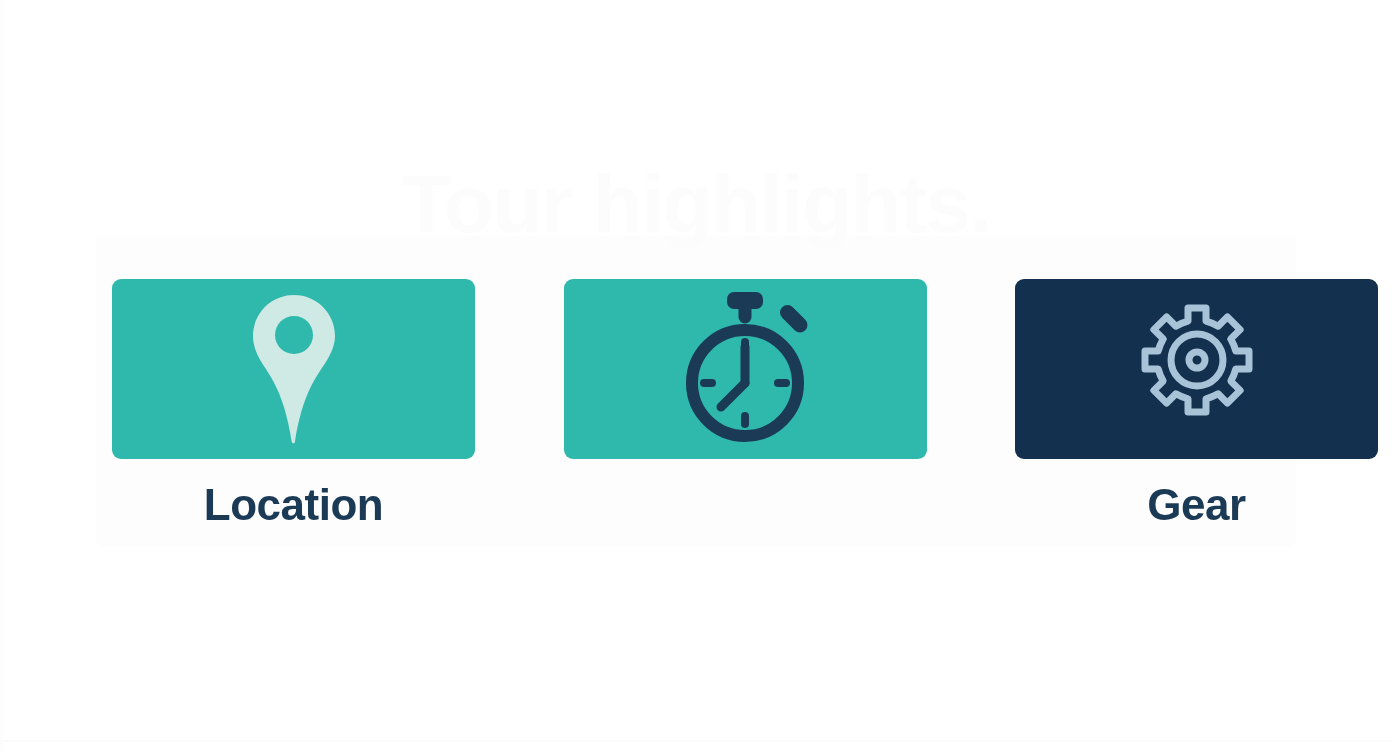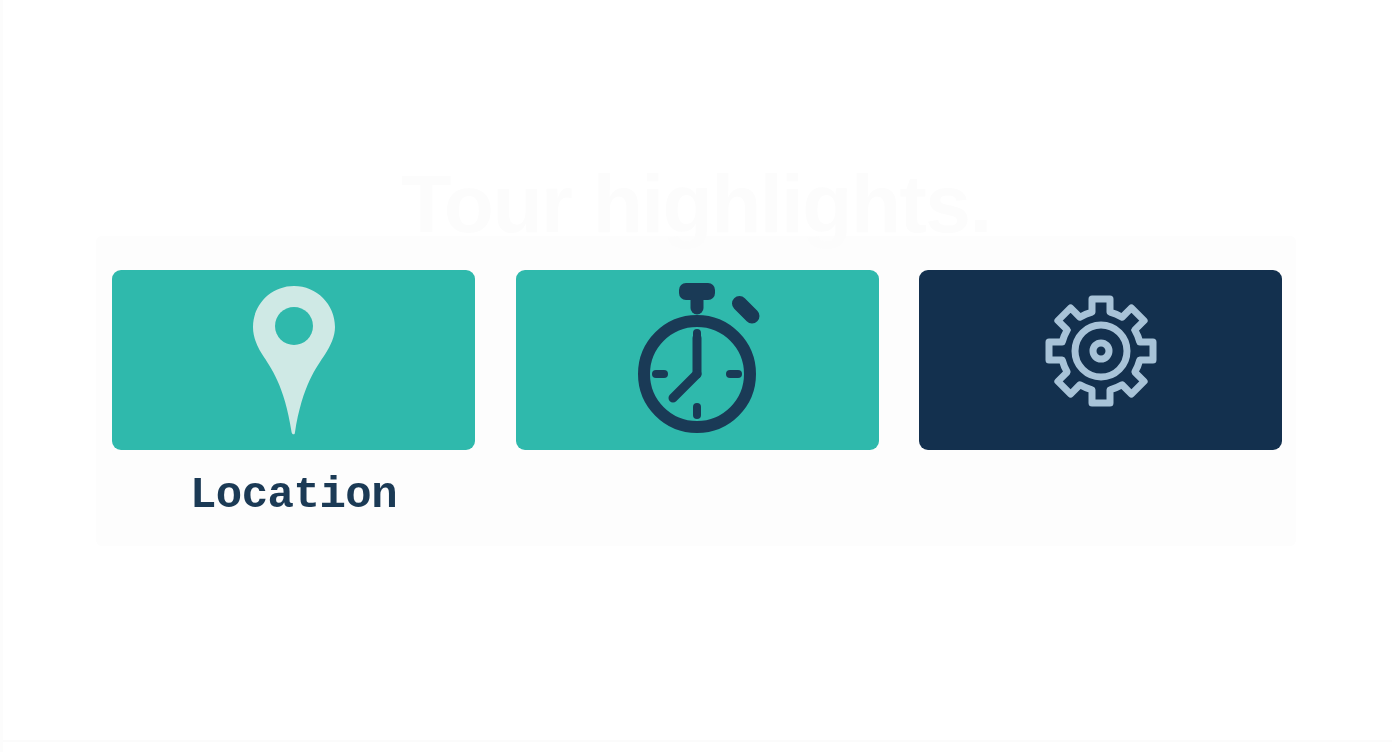--- a/index.html
+++ b/index.html
@@ -46,26 +46,25 @@
     pointer-events: none;
   }
   .wash-a { left: 96px;  top: 236px; width: 1200px; height: 310px; border-radius: 6px; }
   .wash-b { left: 0px;   top: 740px; width: 1392px; height: 2px;  background: #fbfbfb; }
   .wash-c { left: 0px;   top: 0px;   width: 3px;    height: 752px; background: #fcfcfc; }
 
   
   .cards {
     position: absolute;
     left: 112px;
-    top: 270px;
-    width: 1170px;
+    top: 279px;
+    width: 1266px;
     display: flex;
     justify-content: space-between;
     align-items: flex-start;
-    font-family: Liberation Mono, monospace;
   }
 
   .card-col {
     width: 363px;
     display: flex;
     flex-direction: column;
     align-items: center;
   }
 
   .card-tile {
@@ -173,16 +172,17 @@
                        H13 v-18 h13.2
                        a48 48 0 0 1 5.0-12.1
                        l-9.3-9.3 l12.7-12.7 l9.3 9.3
                        a48 48 0 0 1 12.1-5.0 Z"></path>
               <circle cx="65" cy="56" r="26"></circle>
               <circle cx="65" cy="56" r="8"></circle>
             </g>
           </svg>
         </span>
       </div>
+      <div class="card-label">Gear</div>
     </div>
 
   </div>
 </div>
 
 </body></html>

